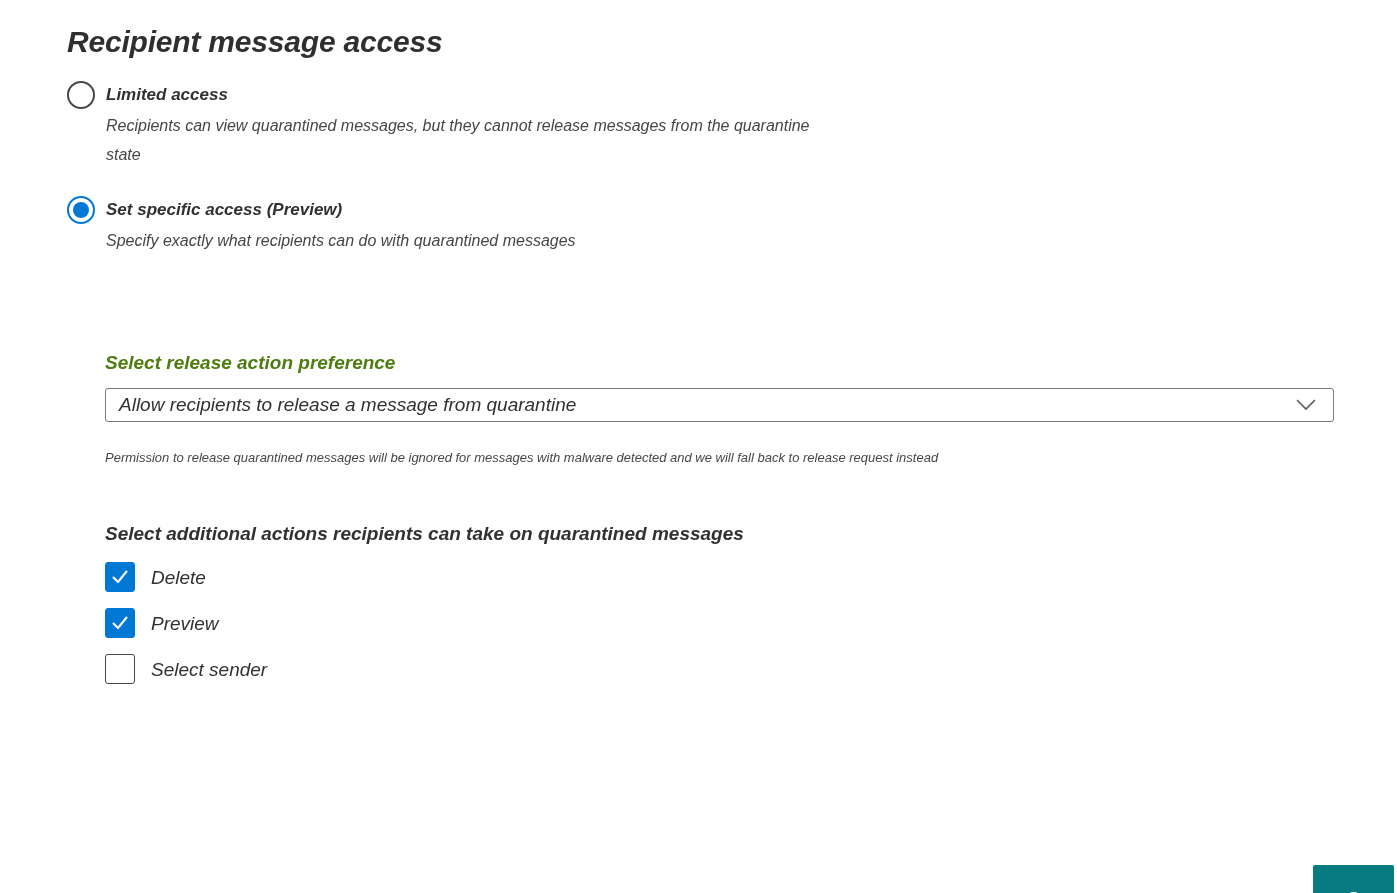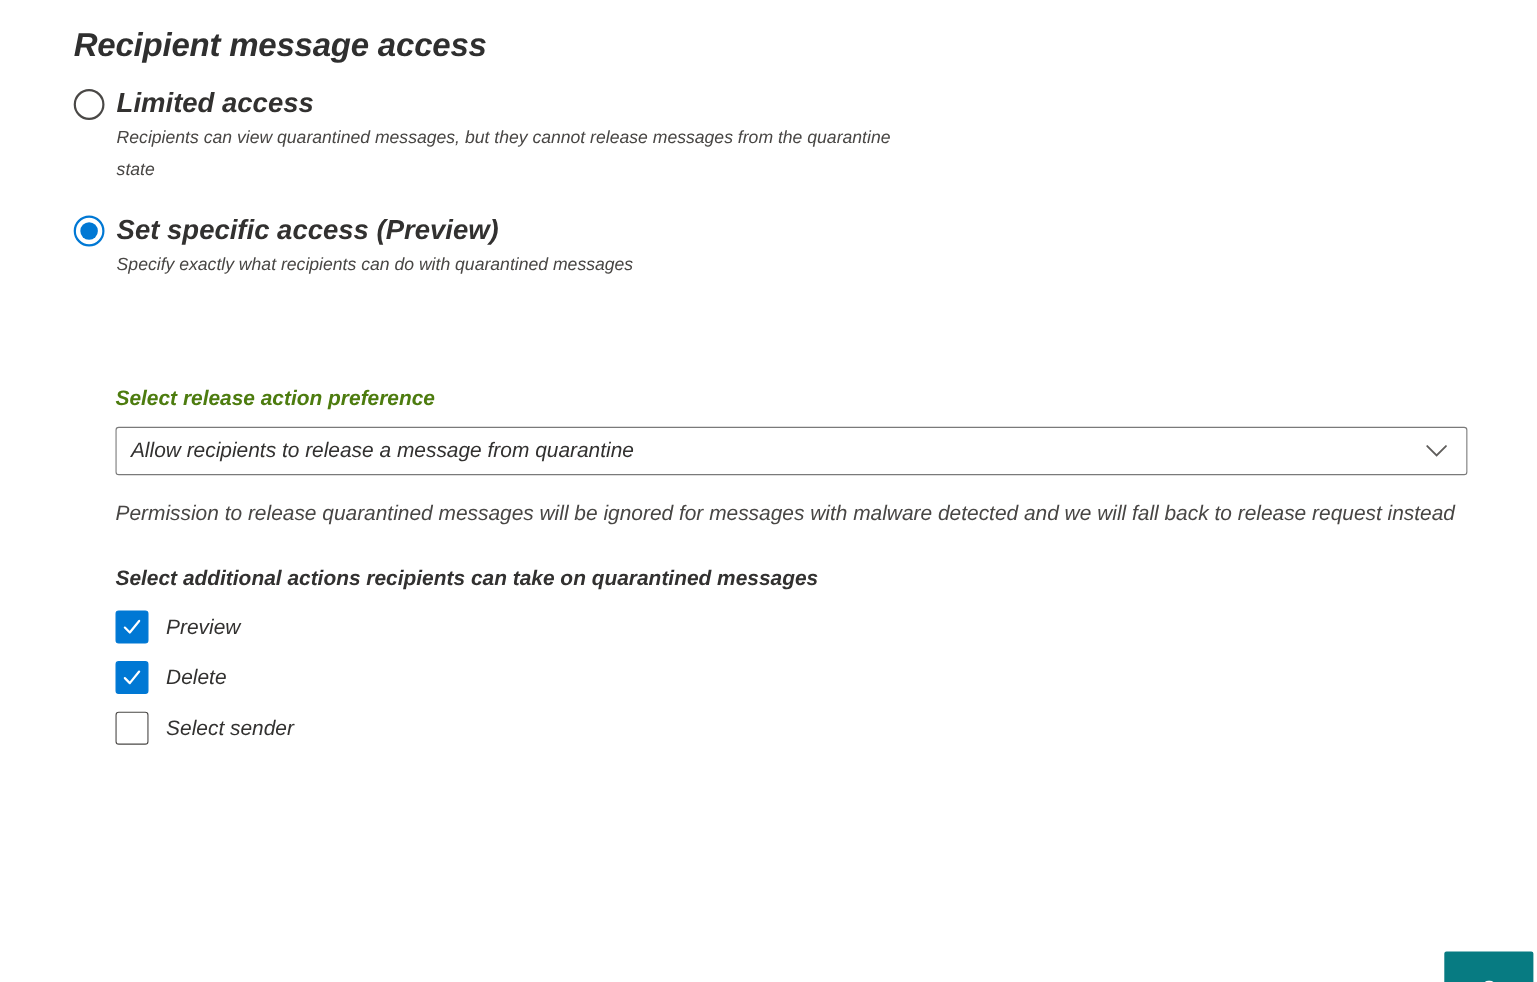--- a/index.html
+++ b/index.html
@@ -20,34 +20,34 @@
   .page-desc a{color:var(--link);text-decoration:none;cursor:pointer;}
 
   .access-label{margin-top:68px;font-size:19px;font-weight:600;color:#323130;line-height:24px;}
   .asterisk{color:var(--required);margin-left:5px;font-weight:400;}
 
   .radio-option{display:flex;gap:11px;margin-top:20px;}
   .radio-option + .radio-option{margin-top:26px;}
   .radio-circle{width:28px;height:28px;border-radius:50%;border:2px solid #4a4846;background:#fff;flex:none;position:relative;margin-top:1px;cursor:pointer;}
   .radio-option.selected .radio-circle{border-color:var(--accent);}
   .radio-option.selected .radio-circle::after{content:'';position:absolute;inset:4px;border-radius:50%;background:var(--accent);}
-  .radio-label{font-size:25px;font-weight:700;line-height:29px;color:#323130;cursor:pointer;}
+  .radio-label{font-size:17px;font-weight:700;line-height:29px;color:#323130;cursor:pointer;}
   .radio-desc{font-size:16px;line-height:29px;color:#484644;max-width:712px;margin-top:2px;}
 
   .sub-section{margin-left:38px;margin-top:96px;}
   .field-label{font-size:19px;font-weight:600;color:#4d7c0f;line-height:24px;}
 
-  .dropdown{margin-top:13px;width:1229px;height:44px;border:1px solid #7a7a7a;border-radius:3px;background:#fff;
+  .dropdown{margin-top:13px;width:1229px;height:34px;border:1px solid #7a7a7a;border-radius:3px;background:#fff;
     display:flex;align-items:center;justify-content:space-between;padding:0 17px 0 13px;cursor:pointer;}
   .dropdown-value{font-size:19px;color:#323130;}
   .chevron svg{display:block;}
 
-  .release-note{margin-top:21px;font-size:19px;line-height:29px;color:#484644;max-width:1232px;}
+  .release-note{margin-top:21px;font-size:13px;line-height:29px;color:#484644;max-width:1232px;}
 
-  .additional-label{margin-top:33px;font-size:19px;font-weight:600;color:#323130;line-height:24px;}
+  .additional-label{margin-top:50px;font-size:19px;font-weight:600;color:#323130;line-height:24px;}
 
   .checkbox-row{display:flex;align-items:center;gap:16px;margin-top:16px;cursor:pointer;}
   .checkbox{width:30px;height:30px;border-radius:3px;border:1.5px solid #4a4846;background:#fff;flex:none;
     display:flex;align-items:center;justify-content:center;}
   .checkbox svg{opacity:0;}
   .checkbox-row.checked .checkbox{background:var(--accent);border-color:var(--accent);}
   .checkbox-row.checked .checkbox svg{opacity:1;}
   .checkbox-label{font-size:19px;color:#323130;line-height:29px;}
 
   .help-button{position:absolute;top:865px;right:3px;width:81px;height:62px;background:var(--teal);
@@ -96,30 +96,30 @@
       <div class="release-note">Permission to release quarantined messages will be ignored for messages with malware detected and we will fall back to release request instead</div>
 
       <div class="additional-label">Select additional actions recipients can take on quarantined messages</div>
 
       <div class="checkbox-row checked">
         <span class="checkbox">
           <svg width="18" height="16" viewBox="0 0 18 16">
             <path d="M2.5 8.5 L7 13 L15.5 2.5" stroke="#ffffff" stroke-width="2" fill="none" stroke-linecap="round" stroke-linejoin="round"></path>
           </svg>
         </span>
-        <span class="checkbox-label">Preview</span>
+        <span class="checkbox-label">Delete</span>
       </div>
 
       <div class="checkbox-row checked">
         <span class="checkbox">
           <svg width="18" height="16" viewBox="0 0 18 16">
             <path d="M2.5 8.5 L7 13 L15.5 2.5" stroke="#ffffff" stroke-width="2" fill="none" stroke-linecap="round" stroke-linejoin="round"></path>
           </svg>
         </span>
-        <span class="checkbox-label">Delete</span>
+        <span class="checkbox-label">Preview</span>
       </div>
 
       <div class="checkbox-row">
         <span class="checkbox">
           <svg width="18" height="16" viewBox="0 0 18 16">
             <path d="M2.5 8.5 L7 13 L15.5 2.5" stroke="#ffffff" stroke-width="2" fill="none" stroke-linecap="round" stroke-linejoin="round"></path>
           </svg>
         </span>
         <span class="checkbox-label">Select sender</span>
       </div>

